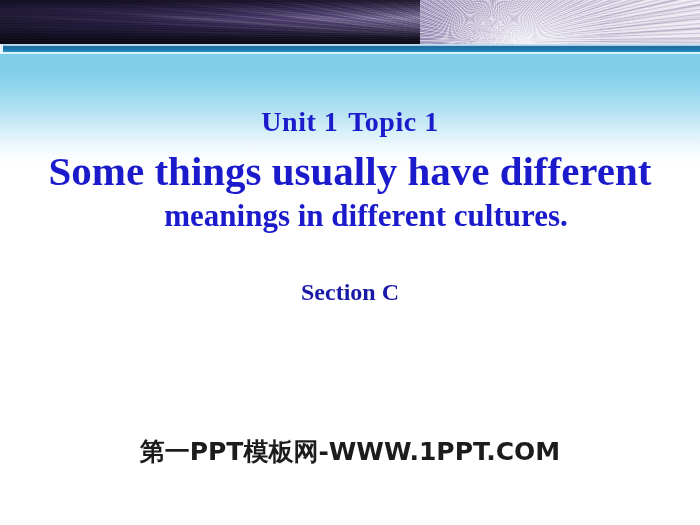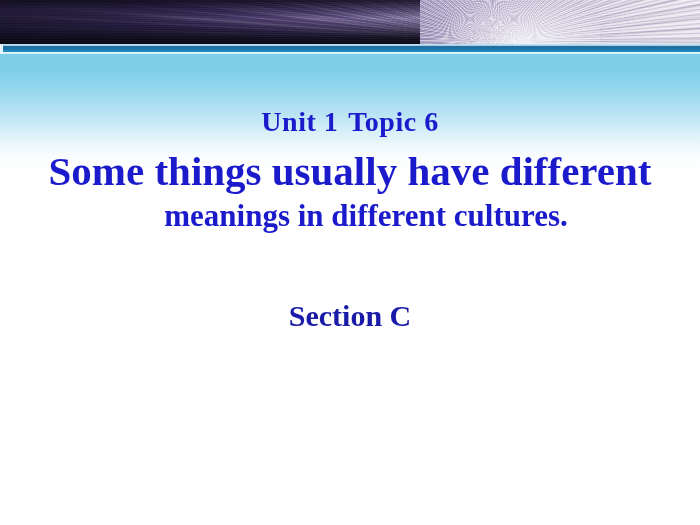--- a/index.html
+++ b/index.html
@@ -208,23 +208,23 @@
     left: 16px; top: 197px;
     width: 700px;
     font-size: 31px;
     font-weight: bold;
     color: #1b1bcc;
     line-height: 38px;
   }
 
   .line-section {
     position: absolute;
-    left: 0; top: 298px;
-    width: 700px;
-    font-size: 30px;
+    left: 0; top: 274px;
+    width: 700px;
+    font-size: 24px;
     font-weight: bold;
     color: #1a1aa8;
     line-height: 36px;
   }
 
   .watermark {
     position: absolute;
     left: 0; top: 437px;
     width: 700px;
     text-align: center;
@@ -253,23 +253,24 @@
   </div>
 
   <div class="div-hi-1"></div>
   <div class="div-steel"></div>
   <div class="div-hi-2"></div>
   <div class="div-edge-left"></div>
 
   <div class="title-block">
 
     <div class="line-unit">
-      <span>Unit 1</span><span class="gap"></span><span>Topic 6</span>
+      <span>Unit 1</span><span class="gap"></span><span>Topic 1</span>
     </div>
 
     <div class="line-main1">Some things usually have different</div>
     <div class="line-main2">meanings in different cultures.</div>
 
     <div class="line-section">Section C</div>
   </div>
 
+  <div class="watermark">第一PPT模板网-WWW.1PPT.COM</div>
 
 </div>
 
 </body></html>

